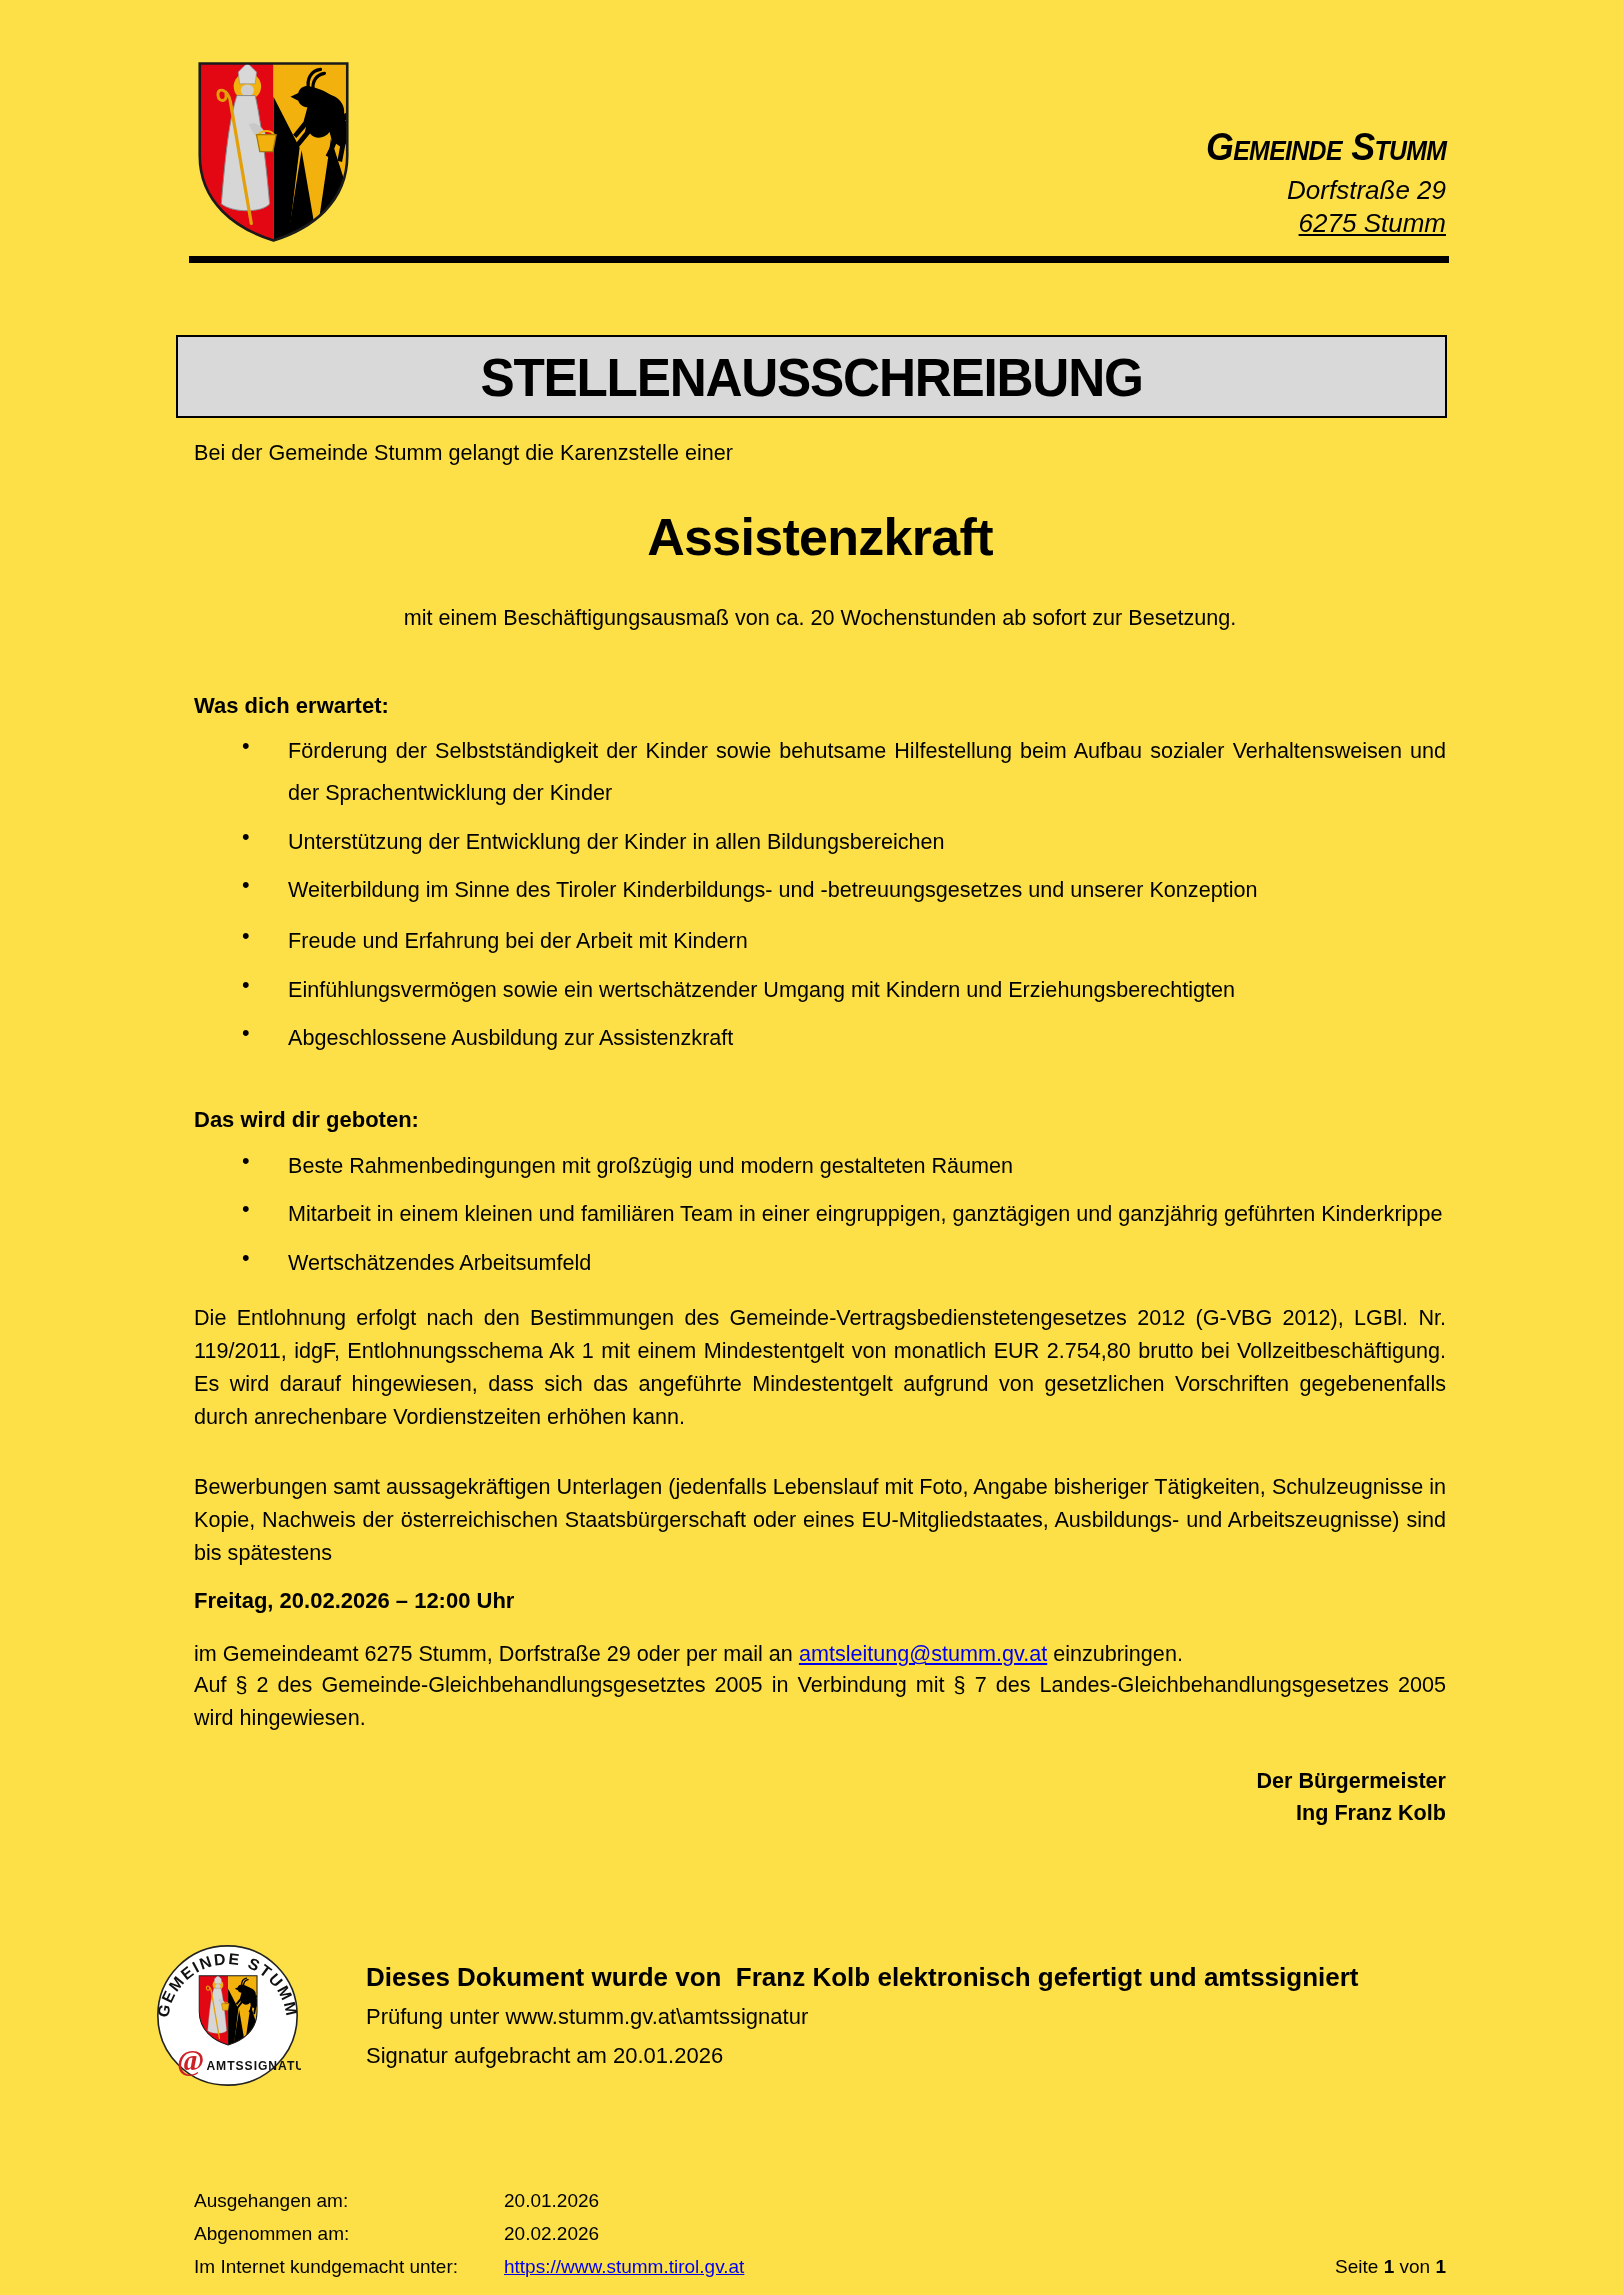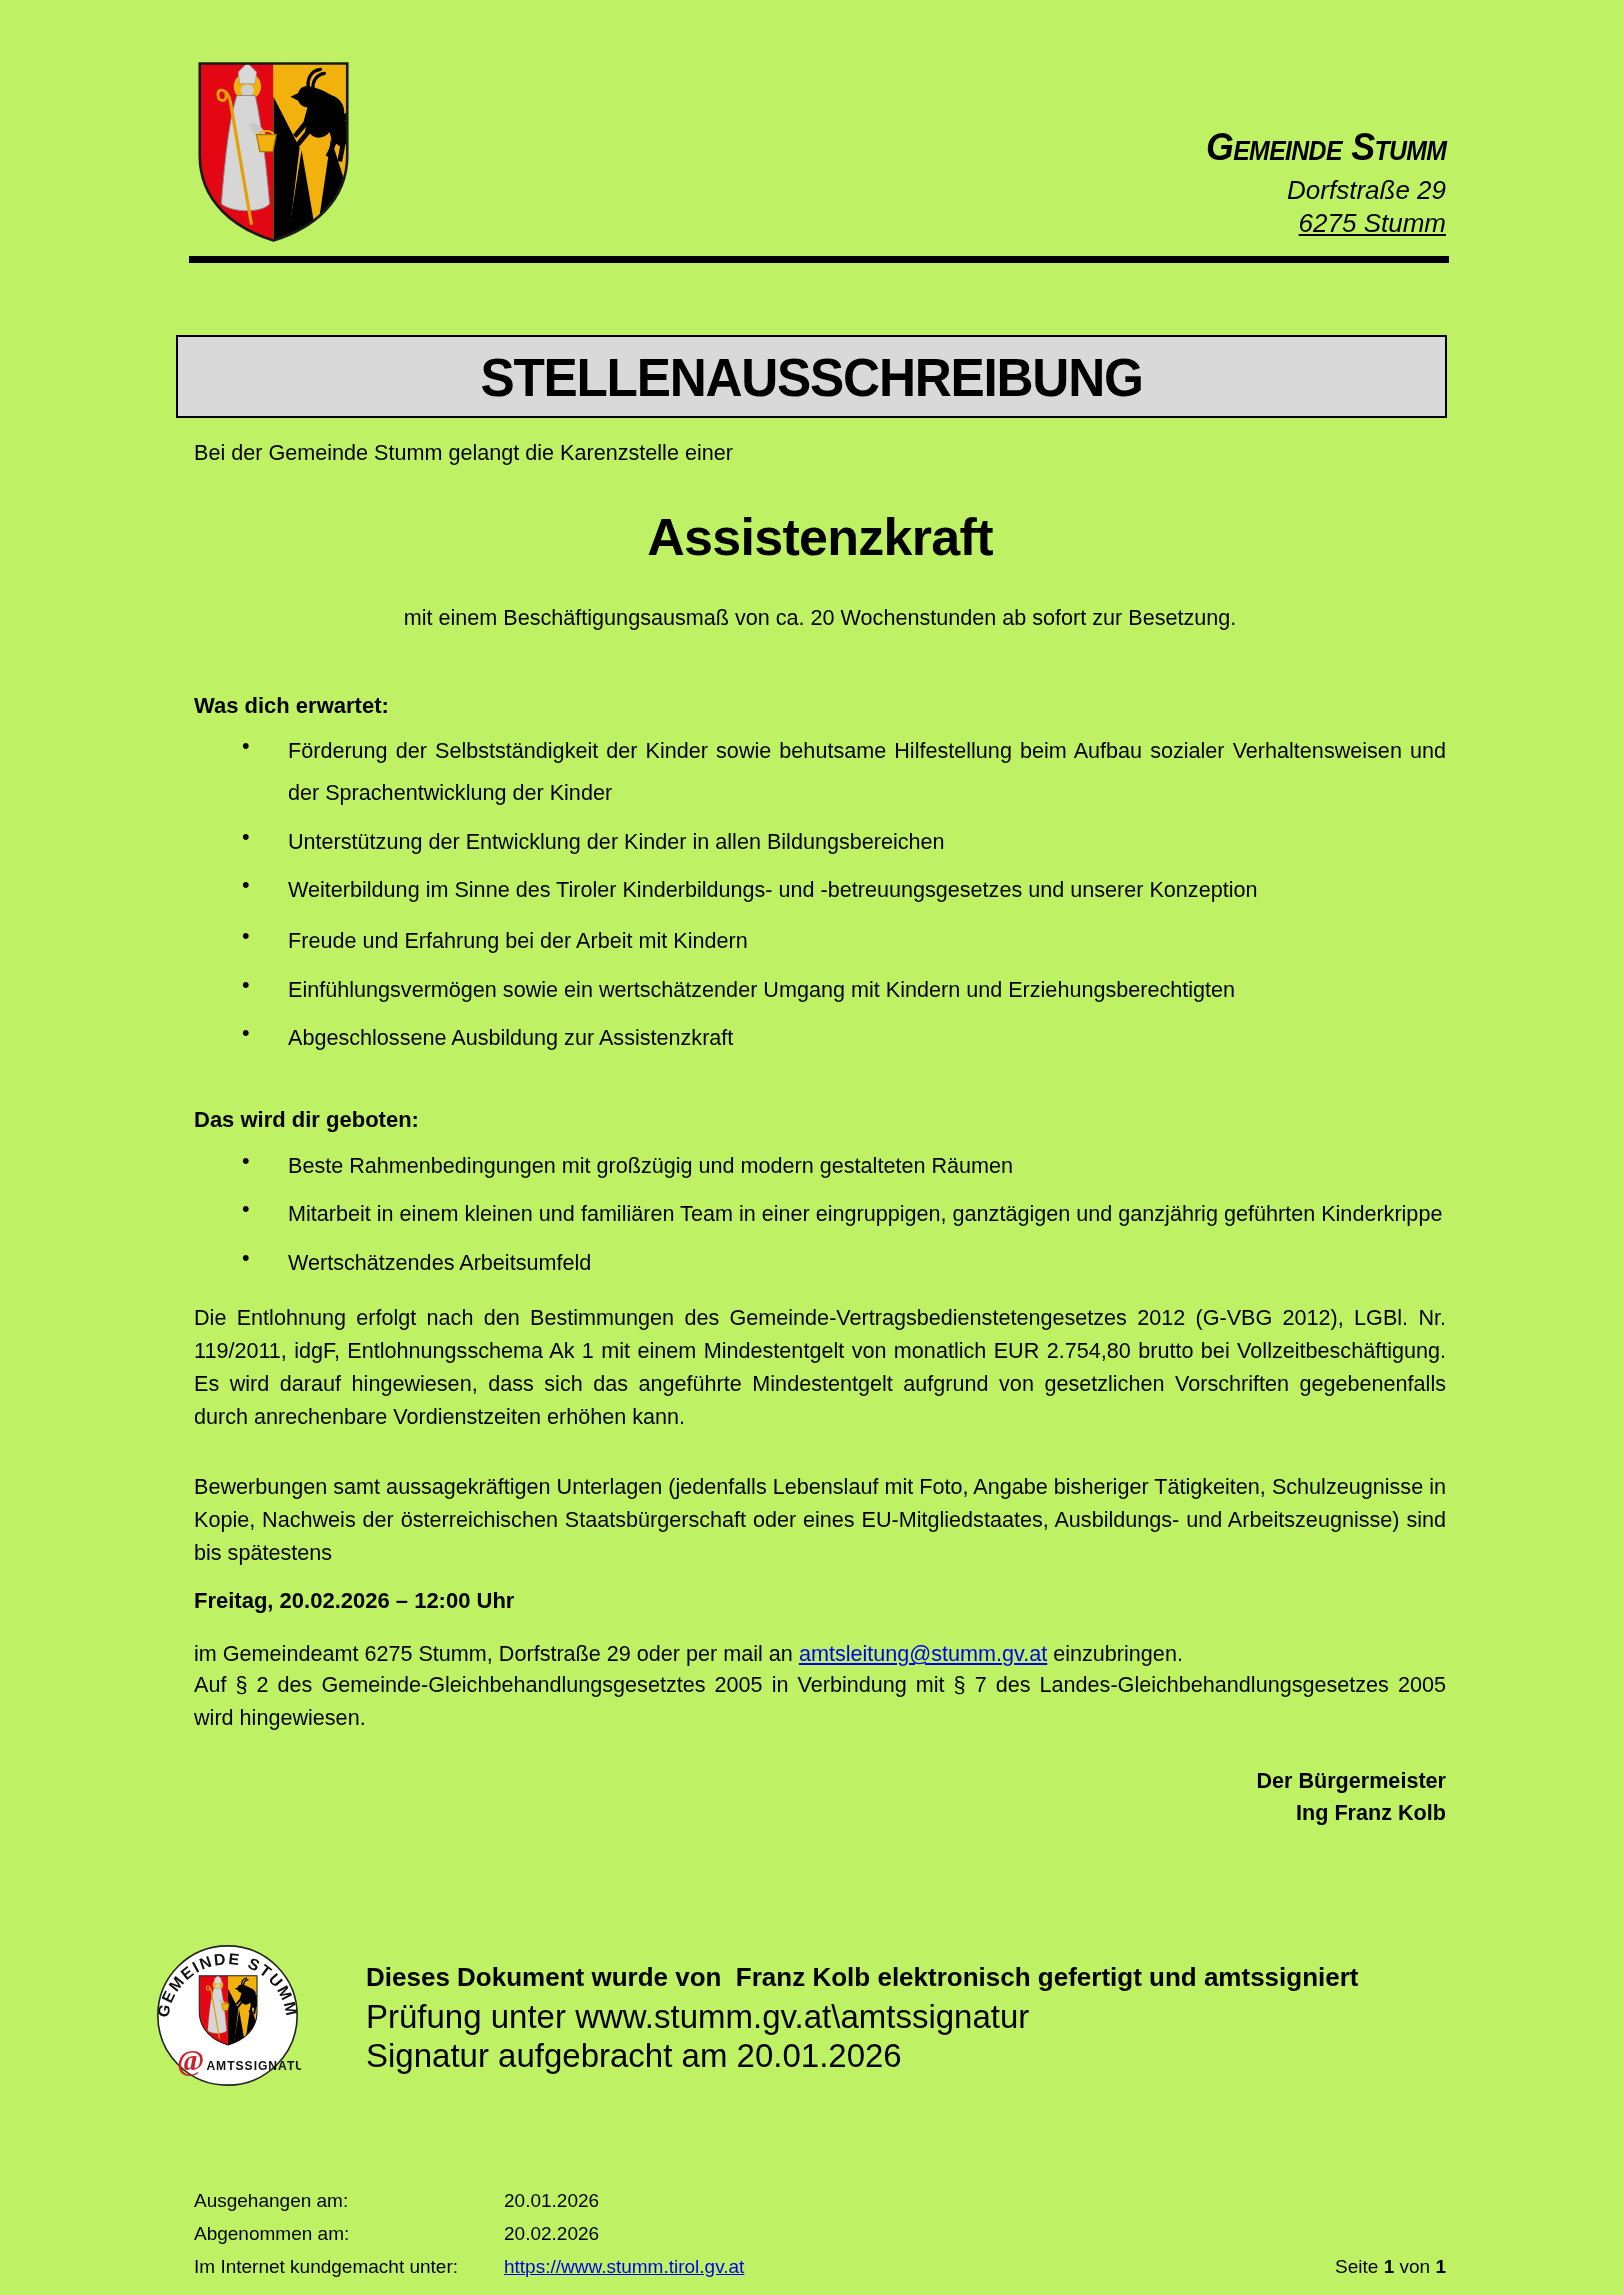--- a/index.html
+++ b/index.html
@@ -1,17 +1,17 @@
 <!DOCTYPE html>
 <html style="font-size:10.5px"><head>
 <meta charset="utf-8">
 <style>
   html,body{margin:0;padding:0;background:#ffffff;}
   body{font-family:"Liberation Sans","DejaVu Sans",sans-serif;color:#000;}
-  .page{position:relative;width:1623px;height:2295px;background:#bef264;overflow:hidden;}
+  .page{position:relative;width:1623px;height:2295px;background:#fde047;overflow:hidden;}
   .content{position:absolute;left:194px;right:177px;top:0;}
 
   
   .header{position:relative;height:262px;}
   .coa{position:absolute;left:0.7px;top:59px;width:157px;height:186px;}
   .header-text{position:absolute;right:0;top:126px;text-align:right;}
   .org-name{font-size:39px;font-weight:bold;font-style:italic;font-variant:small-caps;
             letter-spacing:-0.7px;line-height:42px;transform:scaleX(.92);transform-origin:right center;}
   .addr{font-size:26px;font-style:italic;line-height:33px;margin-top:5.9px;}
   .rule{position:absolute;left:-4.6px;right:-2.6px;top:256px;height:6.5px;background:#000;}
@@ -37,21 +37,21 @@
   .deadline{margin-top:17px;text-align:left;font-size:22px;font-weight:bold;line-height:30px;}
   .mailline{margin-top:23.6px;font-size:21.6px;line-height:29px;}
   .mt-p3{}
   a.link{color:#0000ee;text-decoration:underline;cursor:pointer;}
   .signoff{margin-top:31px;text-align:right;font-size:21.6px;line-height:32px;font-weight:bold;}
 
   
   .stamp{position:absolute;left:154px;top:1942px;width:147px;height:147px;}
   .sigtext{position:absolute;left:366px;top:1958px;}
   .sigtext .l1{font-size:26px;font-weight:bold;line-height:39px;white-space:pre-wrap;}
-  .sigtext .l{font-size:33px;line-height:39px;}
+  .sigtext .l{font-size:22px;line-height:39px;}
 
   
   .footer{position:absolute;left:194px;right:177px;top:2184px;font-size:19px;line-height:33px;}
   .frow{display:flex;position:relative;}
   .flabel{flex:0 0 310px;}
   .fpage{position:absolute;right:0;top:0;}
   .fpage b{font-weight:bold;}
 </style>
 </head>
 <body>

